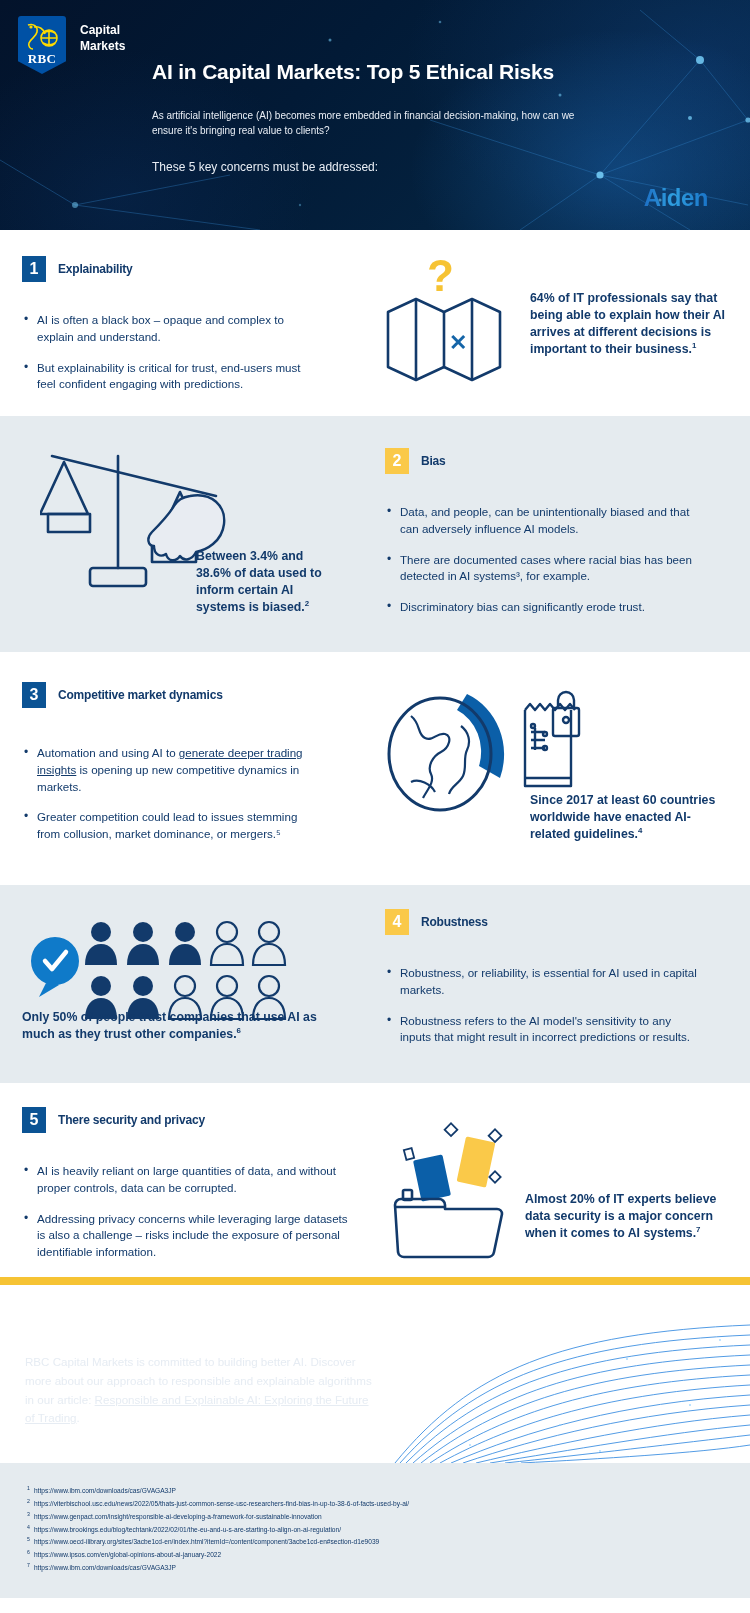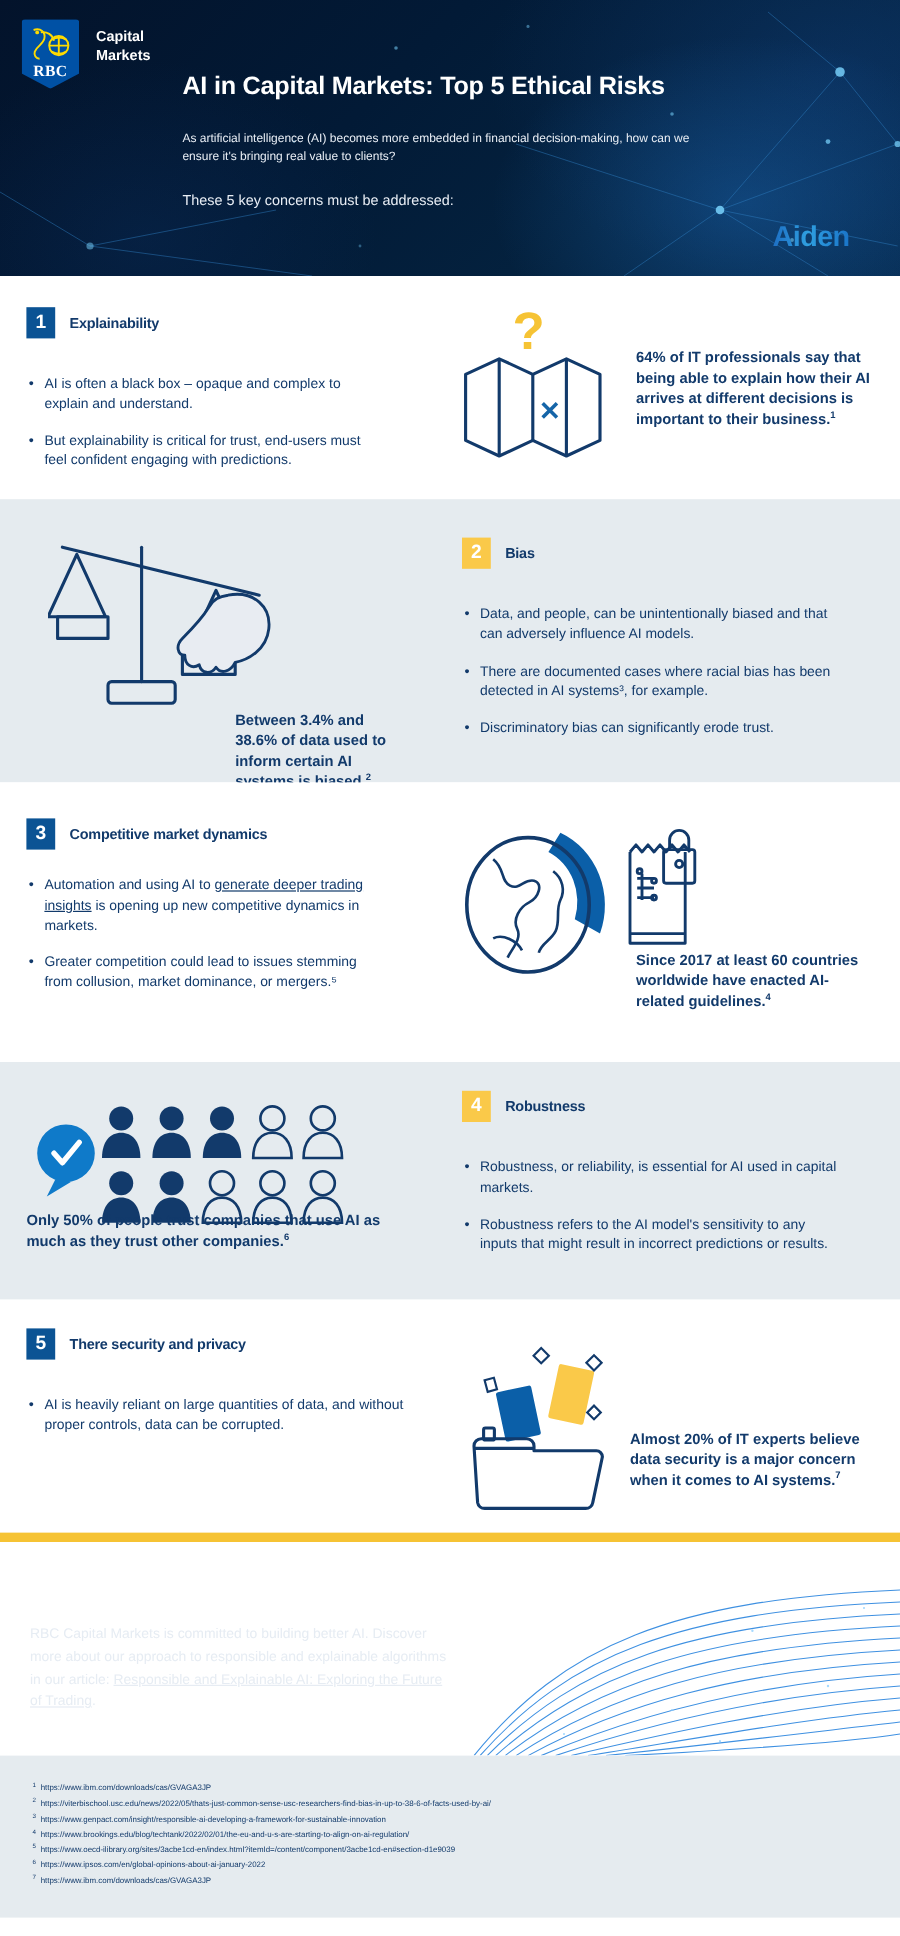--- a/index.html
+++ b/index.html
@@ -217,21 +217,21 @@
         <g fill="#e8ecf2" stroke="#123a6b" stroke-width="2.4" stroke-linejoin="round">
           <path d="M150,52 C172,48 186,62 184,80 C182,98 166,106 156,108
                    C152,116 144,118 140,112
                    C136,118 128,118 126,110
                    C120,114 114,110 114,102
                    C108,102 106,94 112,88
                    C120,80 128,72 134,62 C138,55 143,53 150,52 Z"></path>
         </g>
       </svg>
 
-      <div class="stat" style="position:absolute; left:196px; top:132px; width:140px;margin-top:44px;">
+      <div class="stat" style="position:absolute; left:196px; top:132px; width:140px;">
         <span>Between 3.4% and 38.6% of data used to inform certain AI systems is biased.</span><sup>2</sup>
       </div>
 
       <div class="sec-head" style="position:absolute; left:385px; top:32px;">
         <div class="num-badge yellow">2</div>
         <div class="sec-title">Bias</div>
       </div>
       <ul class="bullets" style="position:absolute; left:387px; top:74px; width:320px;">
         <li>Data, and people, can be unintentionally biased and that can adversely influence AI models.</li>
         <li>There are documented cases where racial bias has been detected in AI systems³, for example.</li>
@@ -240,21 +240,21 @@
     </div>
   </div>
 
   <div class="sec white" style="height:233px;">
     <div class="sec-inner">
       <div class="sec-head" style="position:absolute; left:22px; top:30px;">
         <div class="num-badge blue">3</div>
         <div class="sec-title">Competitive market dynamics</div>
       </div>
 
-      <ul class="bullets" style="position:absolute; left:24px; top:64px; width:290px;">
+      <ul class="bullets" style="position:absolute; left:24px; top:79px; width:290px;">
         <li>Automation and using AI to <span class="ul-link">generate deeper trading insights</span> is opening up new competitive dynamics in markets.</li>
         <li>Greater competition could lead to issues stemming from collusion, market dominance, or mergers.⁵</li>
       </ul>
 
       <svg class="icon-wrap" style="left:375px; top:30px;" width="260" height="140">
         <path d="M92,12 A62,66 0 0 1 125,96 L104,84 A42,46 0 0 0 82,28 Z" fill="#0b5fa8"></path>
         <ellipse cx="65" cy="72" rx="51" ry="56" fill="none" stroke="#123a6b" stroke-width="3"></ellipse>
         <g fill="none" stroke="#123a6b" stroke-width="2.2" stroke-linejoin="round">
           <path d="M36,34 C46,42 42,52 50,56 C58,60 62,50 70,52 C78,54 74,66 66,70
                    C58,74 52,84 56,92 C60,100 52,108 48,116"></path>
@@ -355,20 +355,21 @@
   </div>
 
   <div class="sec white" style="height:194px;">
     <div class="sec-inner">
       <div class="sec-head" style="position:absolute; left:22px; top:24px;">
         <div class="num-badge blue">5</div>
         <div class="sec-title">There security and privacy</div>
       </div>
       <ul class="bullets" style="position:absolute; left:24px; top:66px; width:330px;">
         <li>AI is heavily reliant on large quantities of data, and without proper controls, data can be corrupted.</li>
+        <li>Addressing privacy concerns while leveraging large datasets is also a challenge – risks include the exposure of personal identifiable information.</li>
       </ul>
 
       <svg class="icon-wrap" style="left:385px; top:28px;" width="150" height="150">
         <rect x="32" y="46" width="30" height="42" rx="2" fill="#0b5fa8" transform="rotate(-12 47 67)"></rect>
         <rect x="76" y="28" width="30" height="46" rx="2" fill="#fac949" transform="rotate(12 91 51)"></rect>
         <g fill="none" stroke="#123a6b" stroke-width="1.8">
           <rect x="20" y="38" width="8" height="10" transform="rotate(-15 24 43)"></rect>
           <rect x="62" y="14" width="9" height="9" transform="rotate(45 66 18)"></rect>
           <rect x="106" y="20" width="9" height="9" transform="rotate(45 110 24)"></rect>
           <rect x="106" y="62" width="8" height="8" transform="rotate(45 110 66)"></rect>

